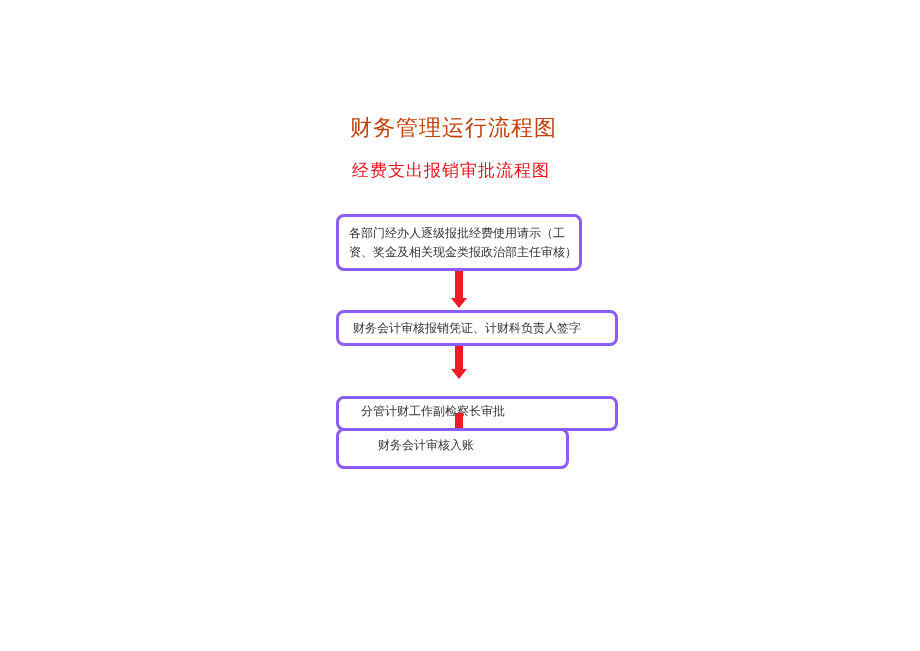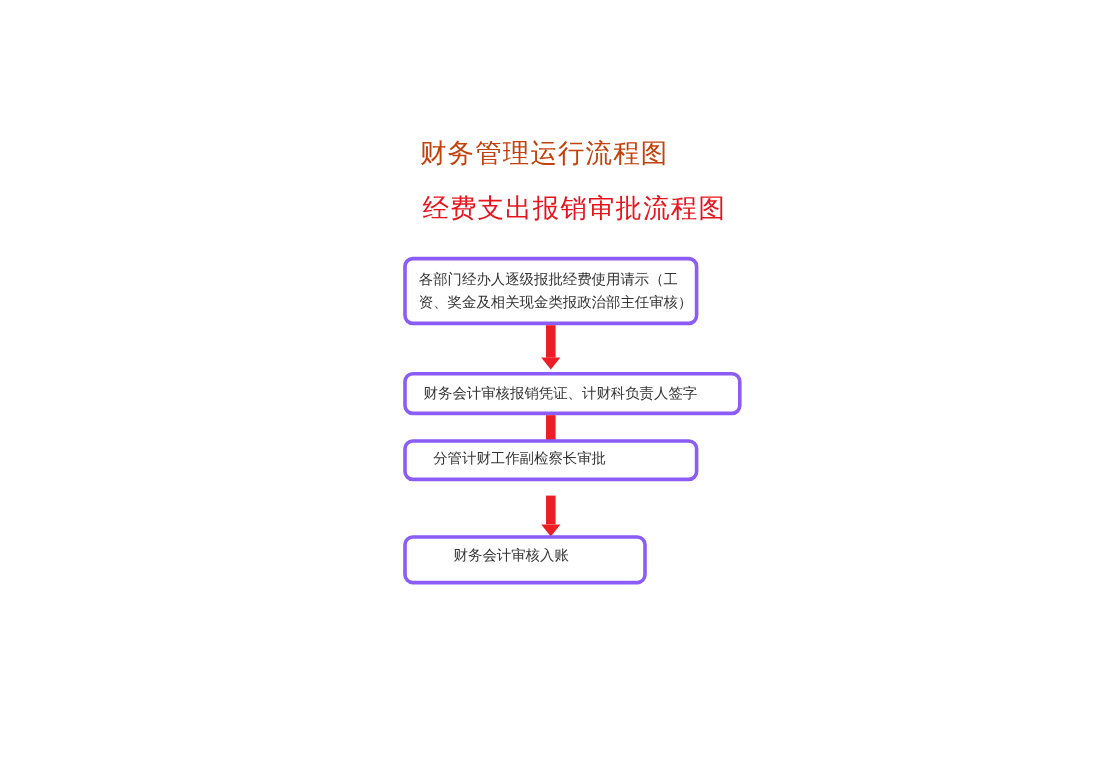--- a/index.html
+++ b/index.html
@@ -27,21 +27,21 @@
       width: auto;
       font-size: 22px;
       color: #c2410c;
       letter-spacing: 1px;
       font-family: "DejaVu Serif", "Liberation Serif", serif;
     }
     .sub-title {
       top: 159px;
       left: 352px;
       width: auto;
-      font-size: 22px;
+      font-size: 17px;
       color: #e8141c;
       letter-spacing: 1px;
       font-family: "DejaVu Sans", "Liberation Sans", sans-serif;
     }
     .box {
       position: absolute;
       border: 3px solid #8b5cf6;
       border-radius: 8px;
       background: #ffffff;
       box-sizing: border-box;
@@ -51,23 +51,23 @@
       font-family: "DejaVu Serif", "Liberation Serif", serif;
     }
     .box .txt {
       position: absolute;
       white-space: nowrap;
     }
     #box1 { left: 336px; top: 214px; width: 246px; height: 57px; }
     #box1 .txt { left: 10px; top: 7px; white-space: normal; width: 228px; }
     #box2 { left: 336px; top: 310px; width: 282px; height: 36px; }
     #box2 .txt { left: 14px; top: 6px; }
-    #box3 { left: 336px; top: 366px; width: 246px; height: 35px; }
+    #box3 { left: 336px; top: 396px; width: 282px; height: 35px; font-family: Liberation Mono, monospace; }
     #box3 .txt { left: 22px; top: 4px; }
-    #box4 { left: 336px; top: 446px; width: 203px; height: 41px; }
+    #box4 { left: 336px; top: 428px; width: 233px; height: 41px; }
     #box4 .txt { left: 39px; top: 5px; }
 
     .arrow {
       position: absolute;
       width: 16px;
     }
     .arrow .shaft {
       position: absolute;
       left: 4px;
       top: 0;

